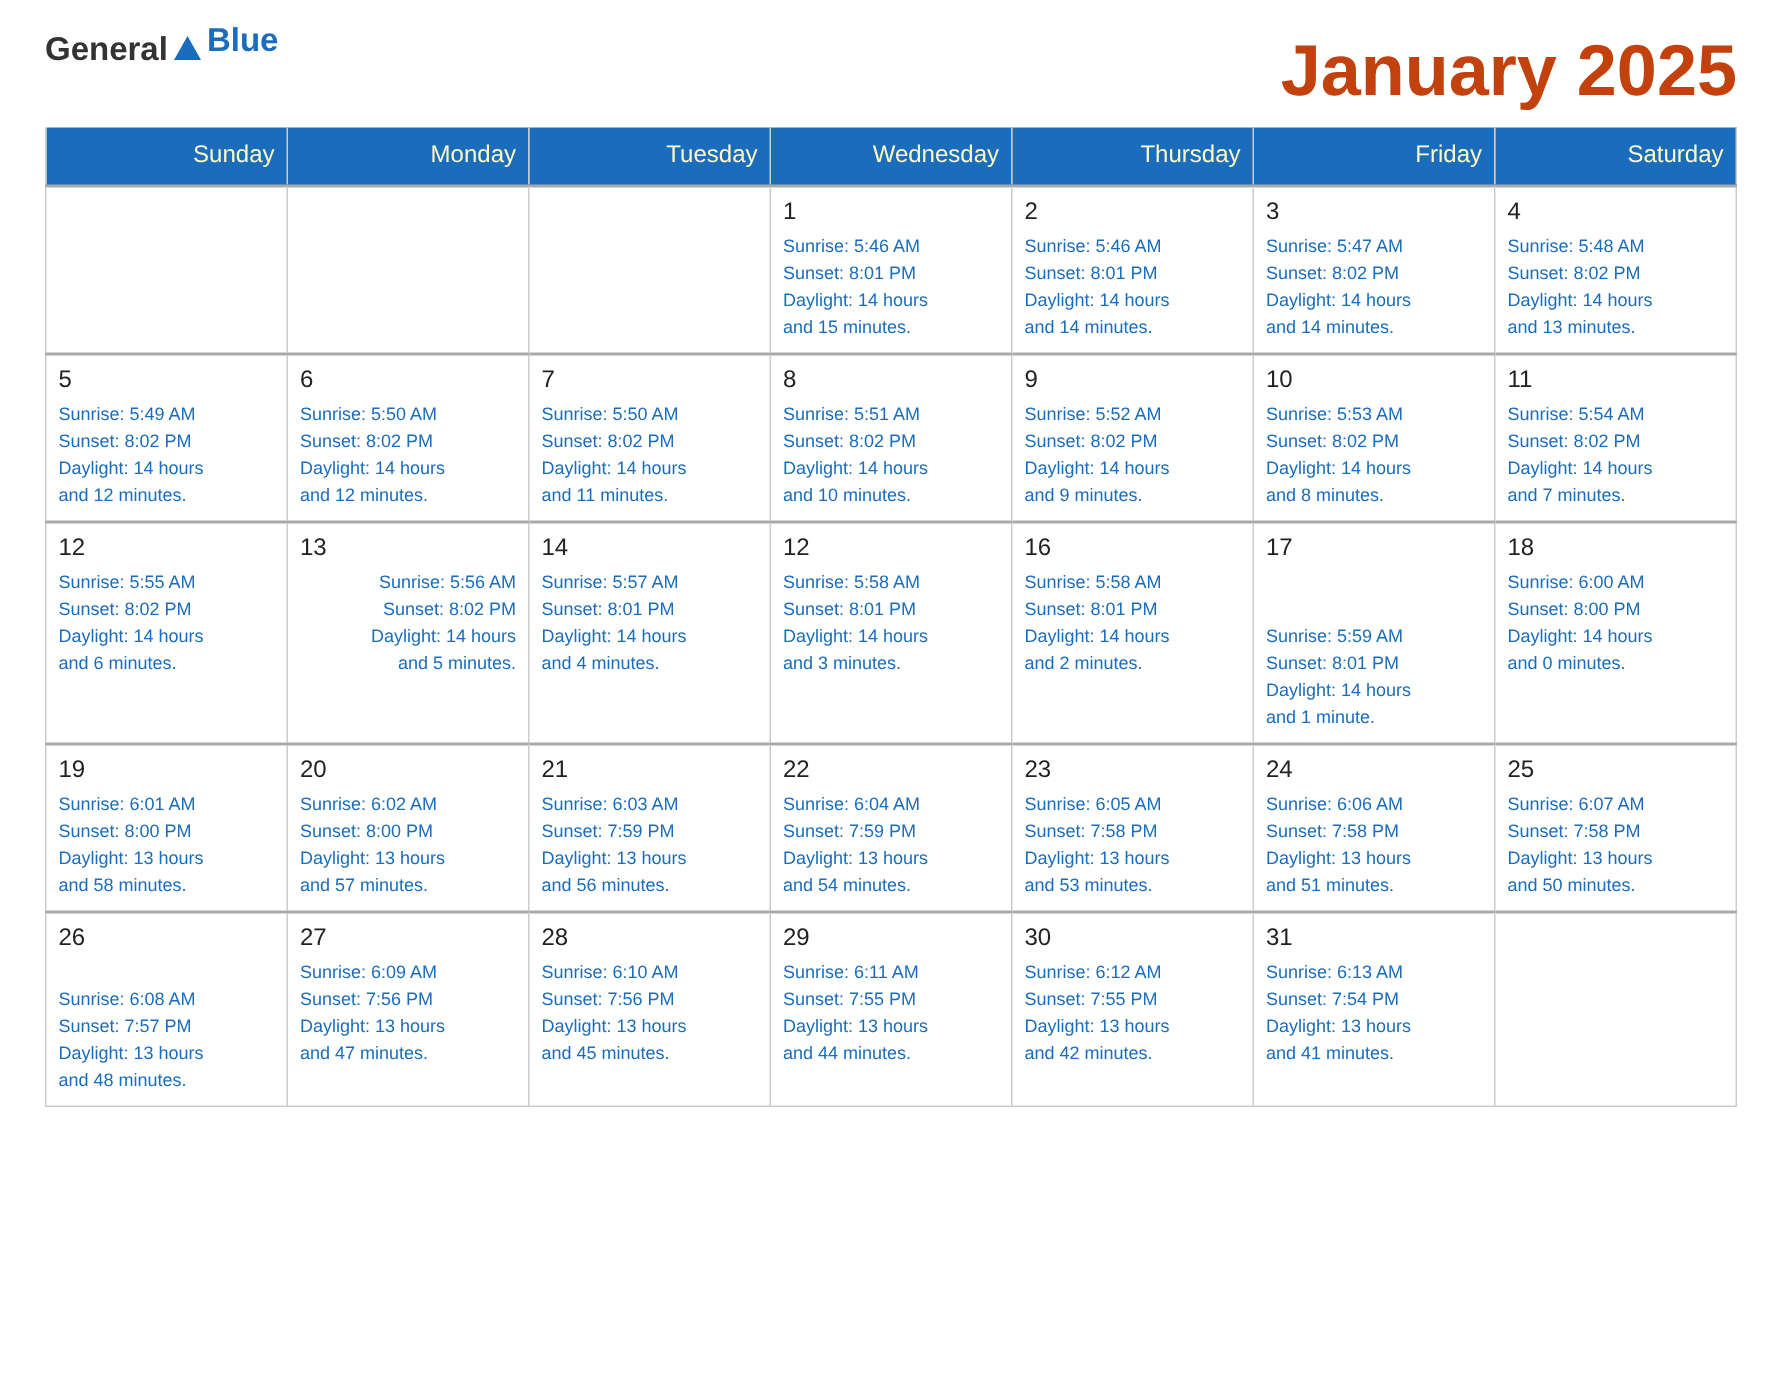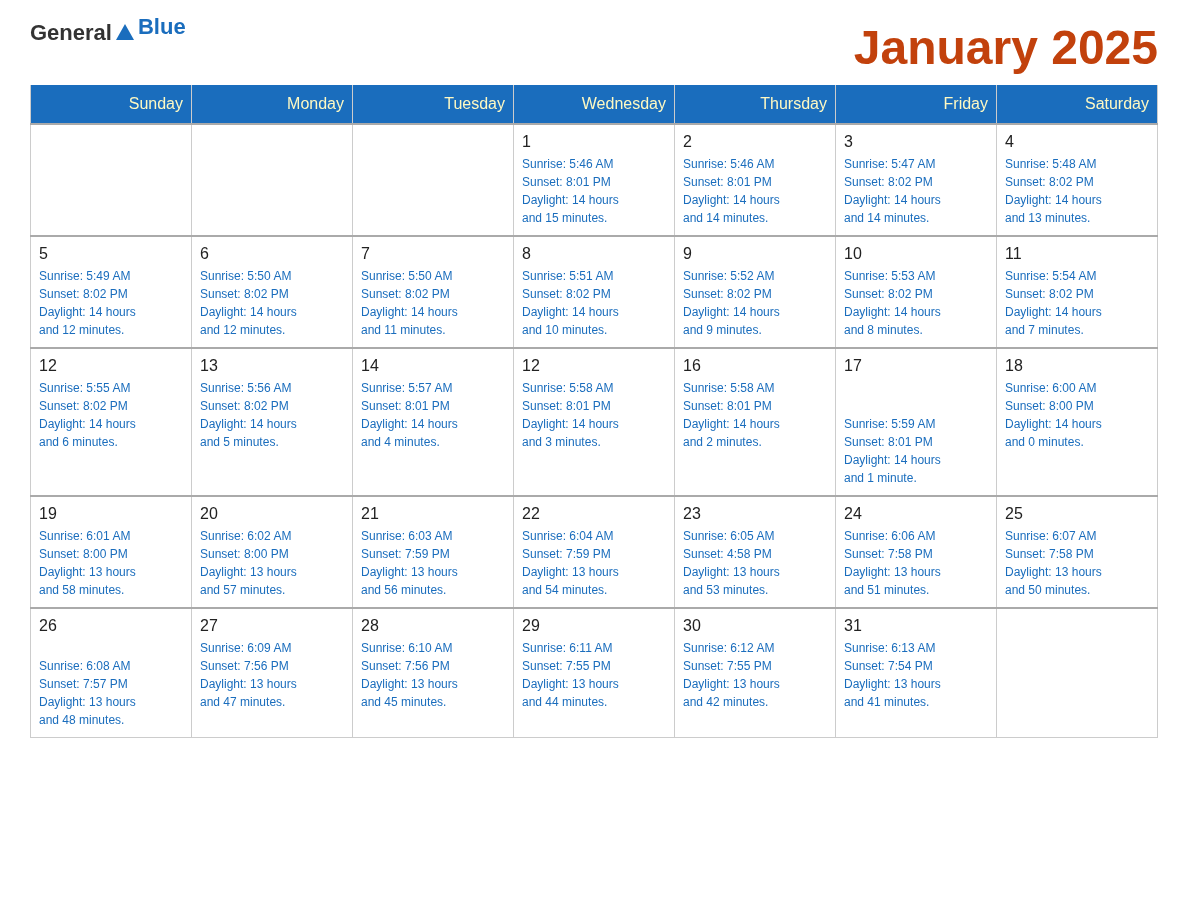--- a/index.html
+++ b/index.html
@@ -209,21 +209,21 @@
       <tr>
         <td>
           <span class="day-number">12</span>
           <div class="day-info" style="white-space: pre-line;">Sunrise: 5:55 AM
 Sunset: 8:02 PM
 Daylight: 14 hours
 and 6 minutes.</div>
         </td>
         <td>
           <span class="day-number">13</span>
-          <div class="day-info" style="white-space: pre-line;">Sunrise: 5:56 AM
+          <div class="day-info" style="white-space: pre-line; text-align: right;">Sunrise: 5:56 AM
 Sunset: 8:02 PM
 Daylight: 14 hours
 and 5 minutes.</div>
         </td>
         <td>
           <span class="day-number">14</span>
           <div class="day-info" style="white-space: pre-line;">Sunrise: 5:57 AM
 Sunset: 8:01 PM
 Daylight: 14 hours
 and 4 minutes.</div>
@@ -282,21 +282,21 @@
         <td>
           <span class="day-number">22</span>
           <div class="day-info" style="white-space: pre-line;">Sunrise: 6:04 AM
 Sunset: 7:59 PM
 Daylight: 13 hours
 and 54 minutes.</div>
         </td>
         <td>
           <span class="day-number">23</span>
           <div class="day-info" style="white-space: pre-line;">Sunrise: 6:05 AM
-Sunset: 4:58 PM
+Sunset: 7:58 PM
 Daylight: 13 hours
 and 53 minutes.</div>
         </td>
         <td>
           <span class="day-number">24</span>
           <div class="day-info" style="white-space: pre-line;">Sunrise: 6:06 AM
 Sunset: 7:58 PM
 Daylight: 13 hours
 and 51 minutes.</div>
         </td>

